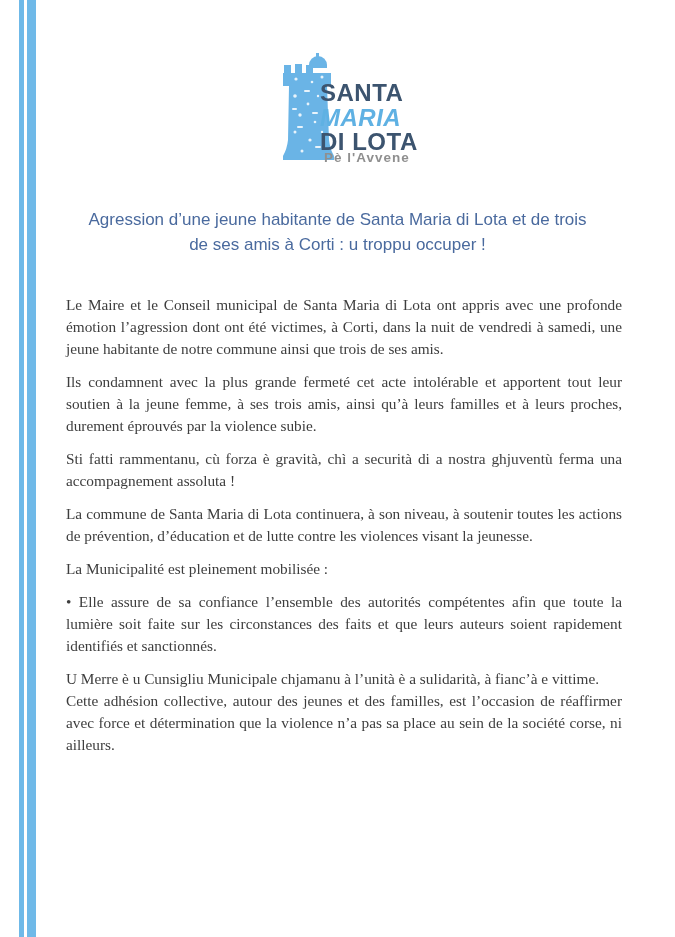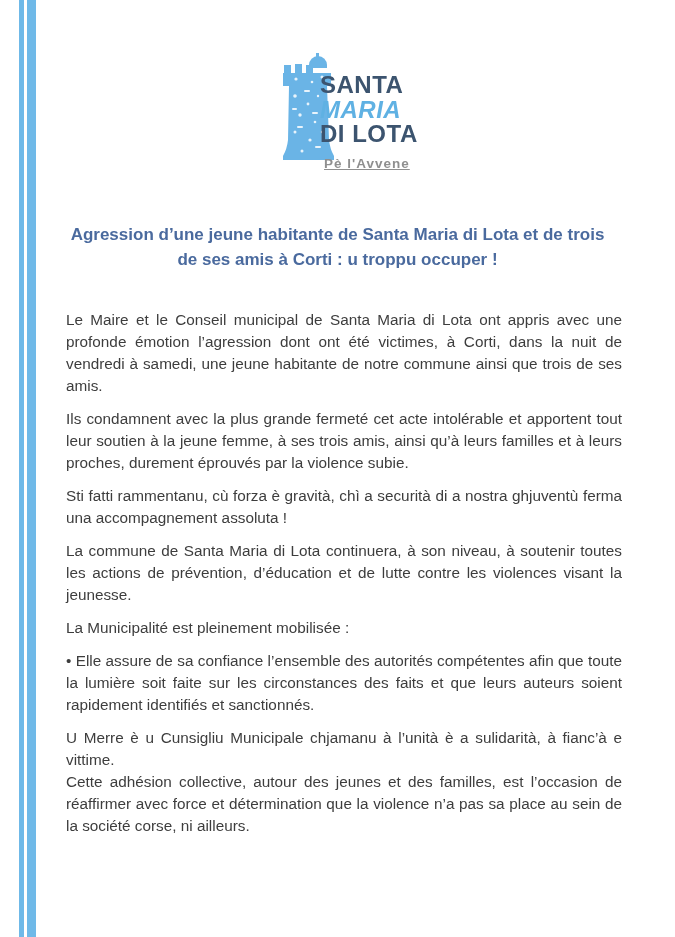--- a/index.html
+++ b/index.html
@@ -12,51 +12,51 @@
   }
   
   .edge-bar{position:absolute;top:0;bottom:0;background:#6fb9e8;}
   .edge-bar.thin{left:19px;width:5px;}
   .edge-bar.thick{left:27px;width:9px;}
 
   
   .logo{position:relative;margin:52px 0 0 282px;width:170px;height:128px;}
   .logo-tower{position:absolute;left:0;top:0;width:53px;height:110px;}
   .logo-text{
-    position:absolute;left:38px;top:21px;
+    position:absolute;left:38px;top:29px;
     font-weight:bold;font-size:24px;line-height:24.5px;
     letter-spacing:0.5px;white-space:nowrap;
   }
   .logo-line-navy{color:#3c546f;}
   .logo-line-blue{color:#5fb1e3;font-style:italic;}
   .logo-tagline{
-    position:absolute;left:42px;top:104px;
+    position:absolute;left:42px;top:98px;
     color:#8f8f8f;font-weight:bold;font-size:13.5px;
-    letter-spacing:1px;white-space:nowrap;text-decoration:underline;
+    letter-spacing:1px;white-space:nowrap;
   }
 
   
   .headline{
-    margin:42px 30px 0 30px;
+    margin:27px 30px 0 30px;
     text-align:center;
     color:#4a6a9e;
-    font-weight:bold;
+    font-weight:normal;
     font-size:17px;
     line-height:25px;
   }
 
   
   .copy{
     margin:37px 53px 0 66px;
     color:#3d3d3d;
     font-size:15.3px;
     line-height:22px;
     text-align:justify;
   }
-  .copy p{margin:0 0 11px 0;}
+  .copy p{margin:0 0 11px 0;font-family:Liberation Serif, serif;}
   .copy p.tight{margin-bottom:0;}
 </style>
 </head>
 <body>
 
 <div class="edge-bar thin"></div>
 <div class="edge-bar thick"></div>
 
 <header class="logo">
   <span class="logo-tower">

